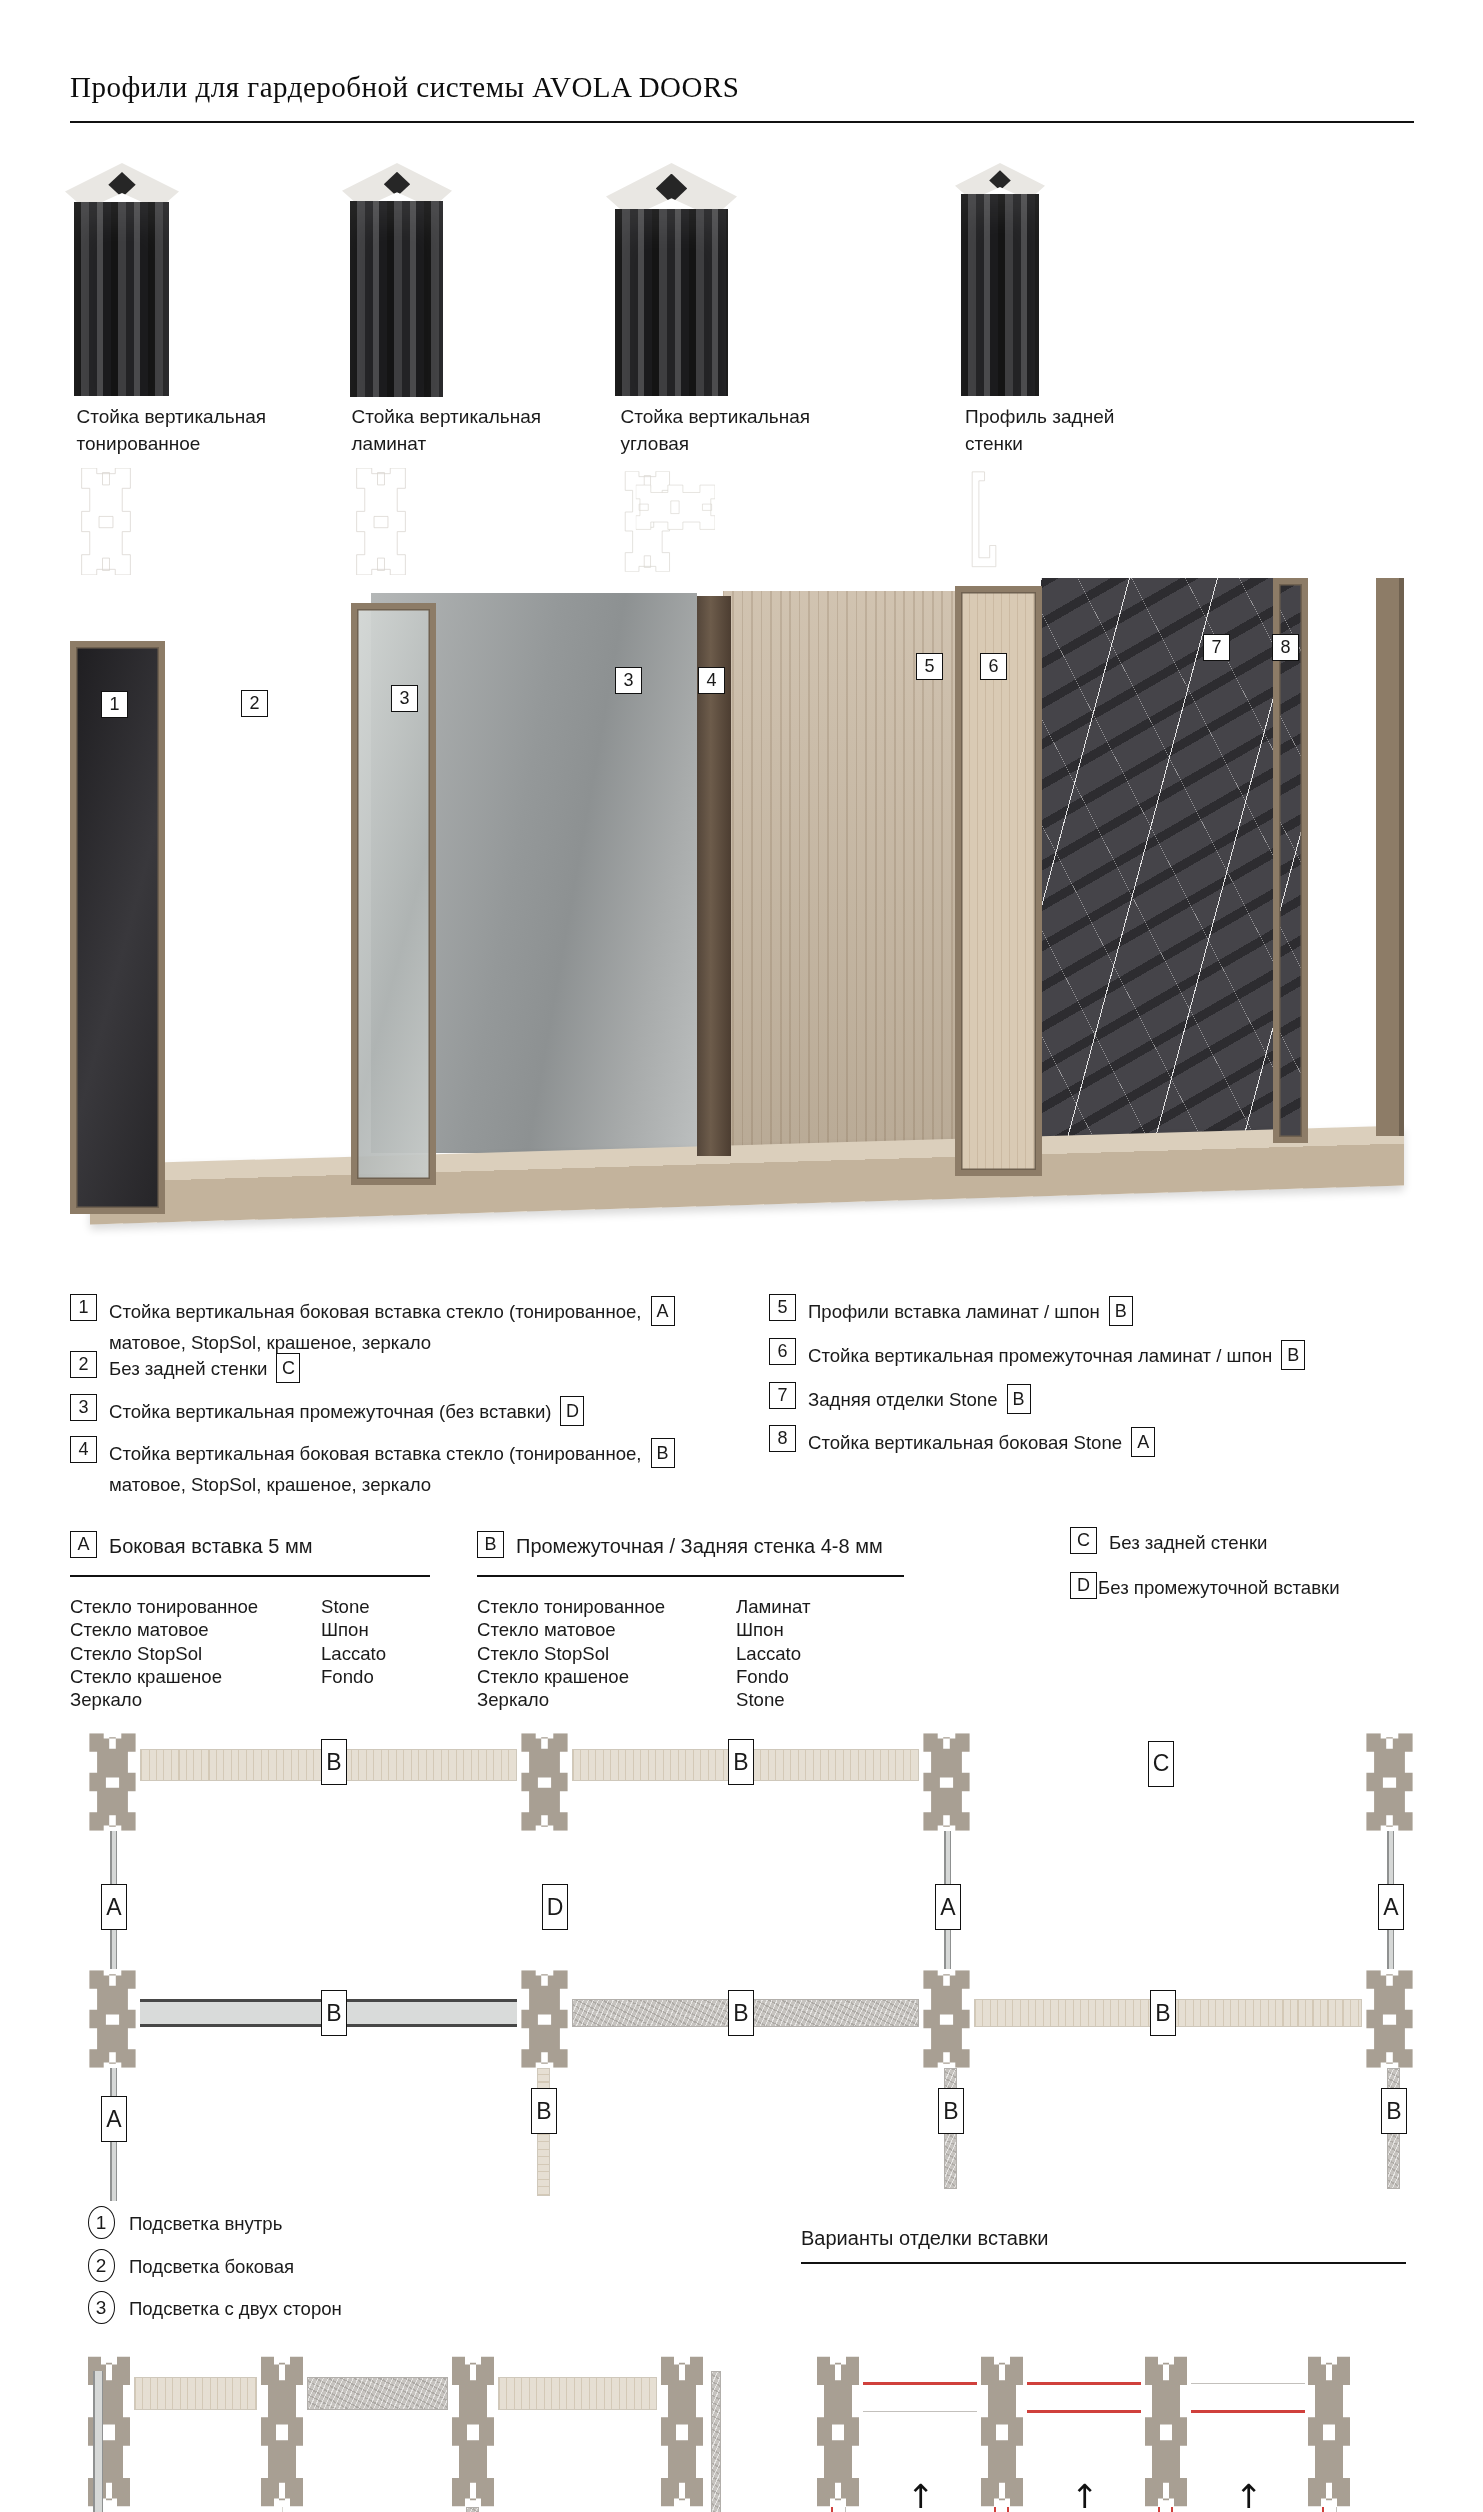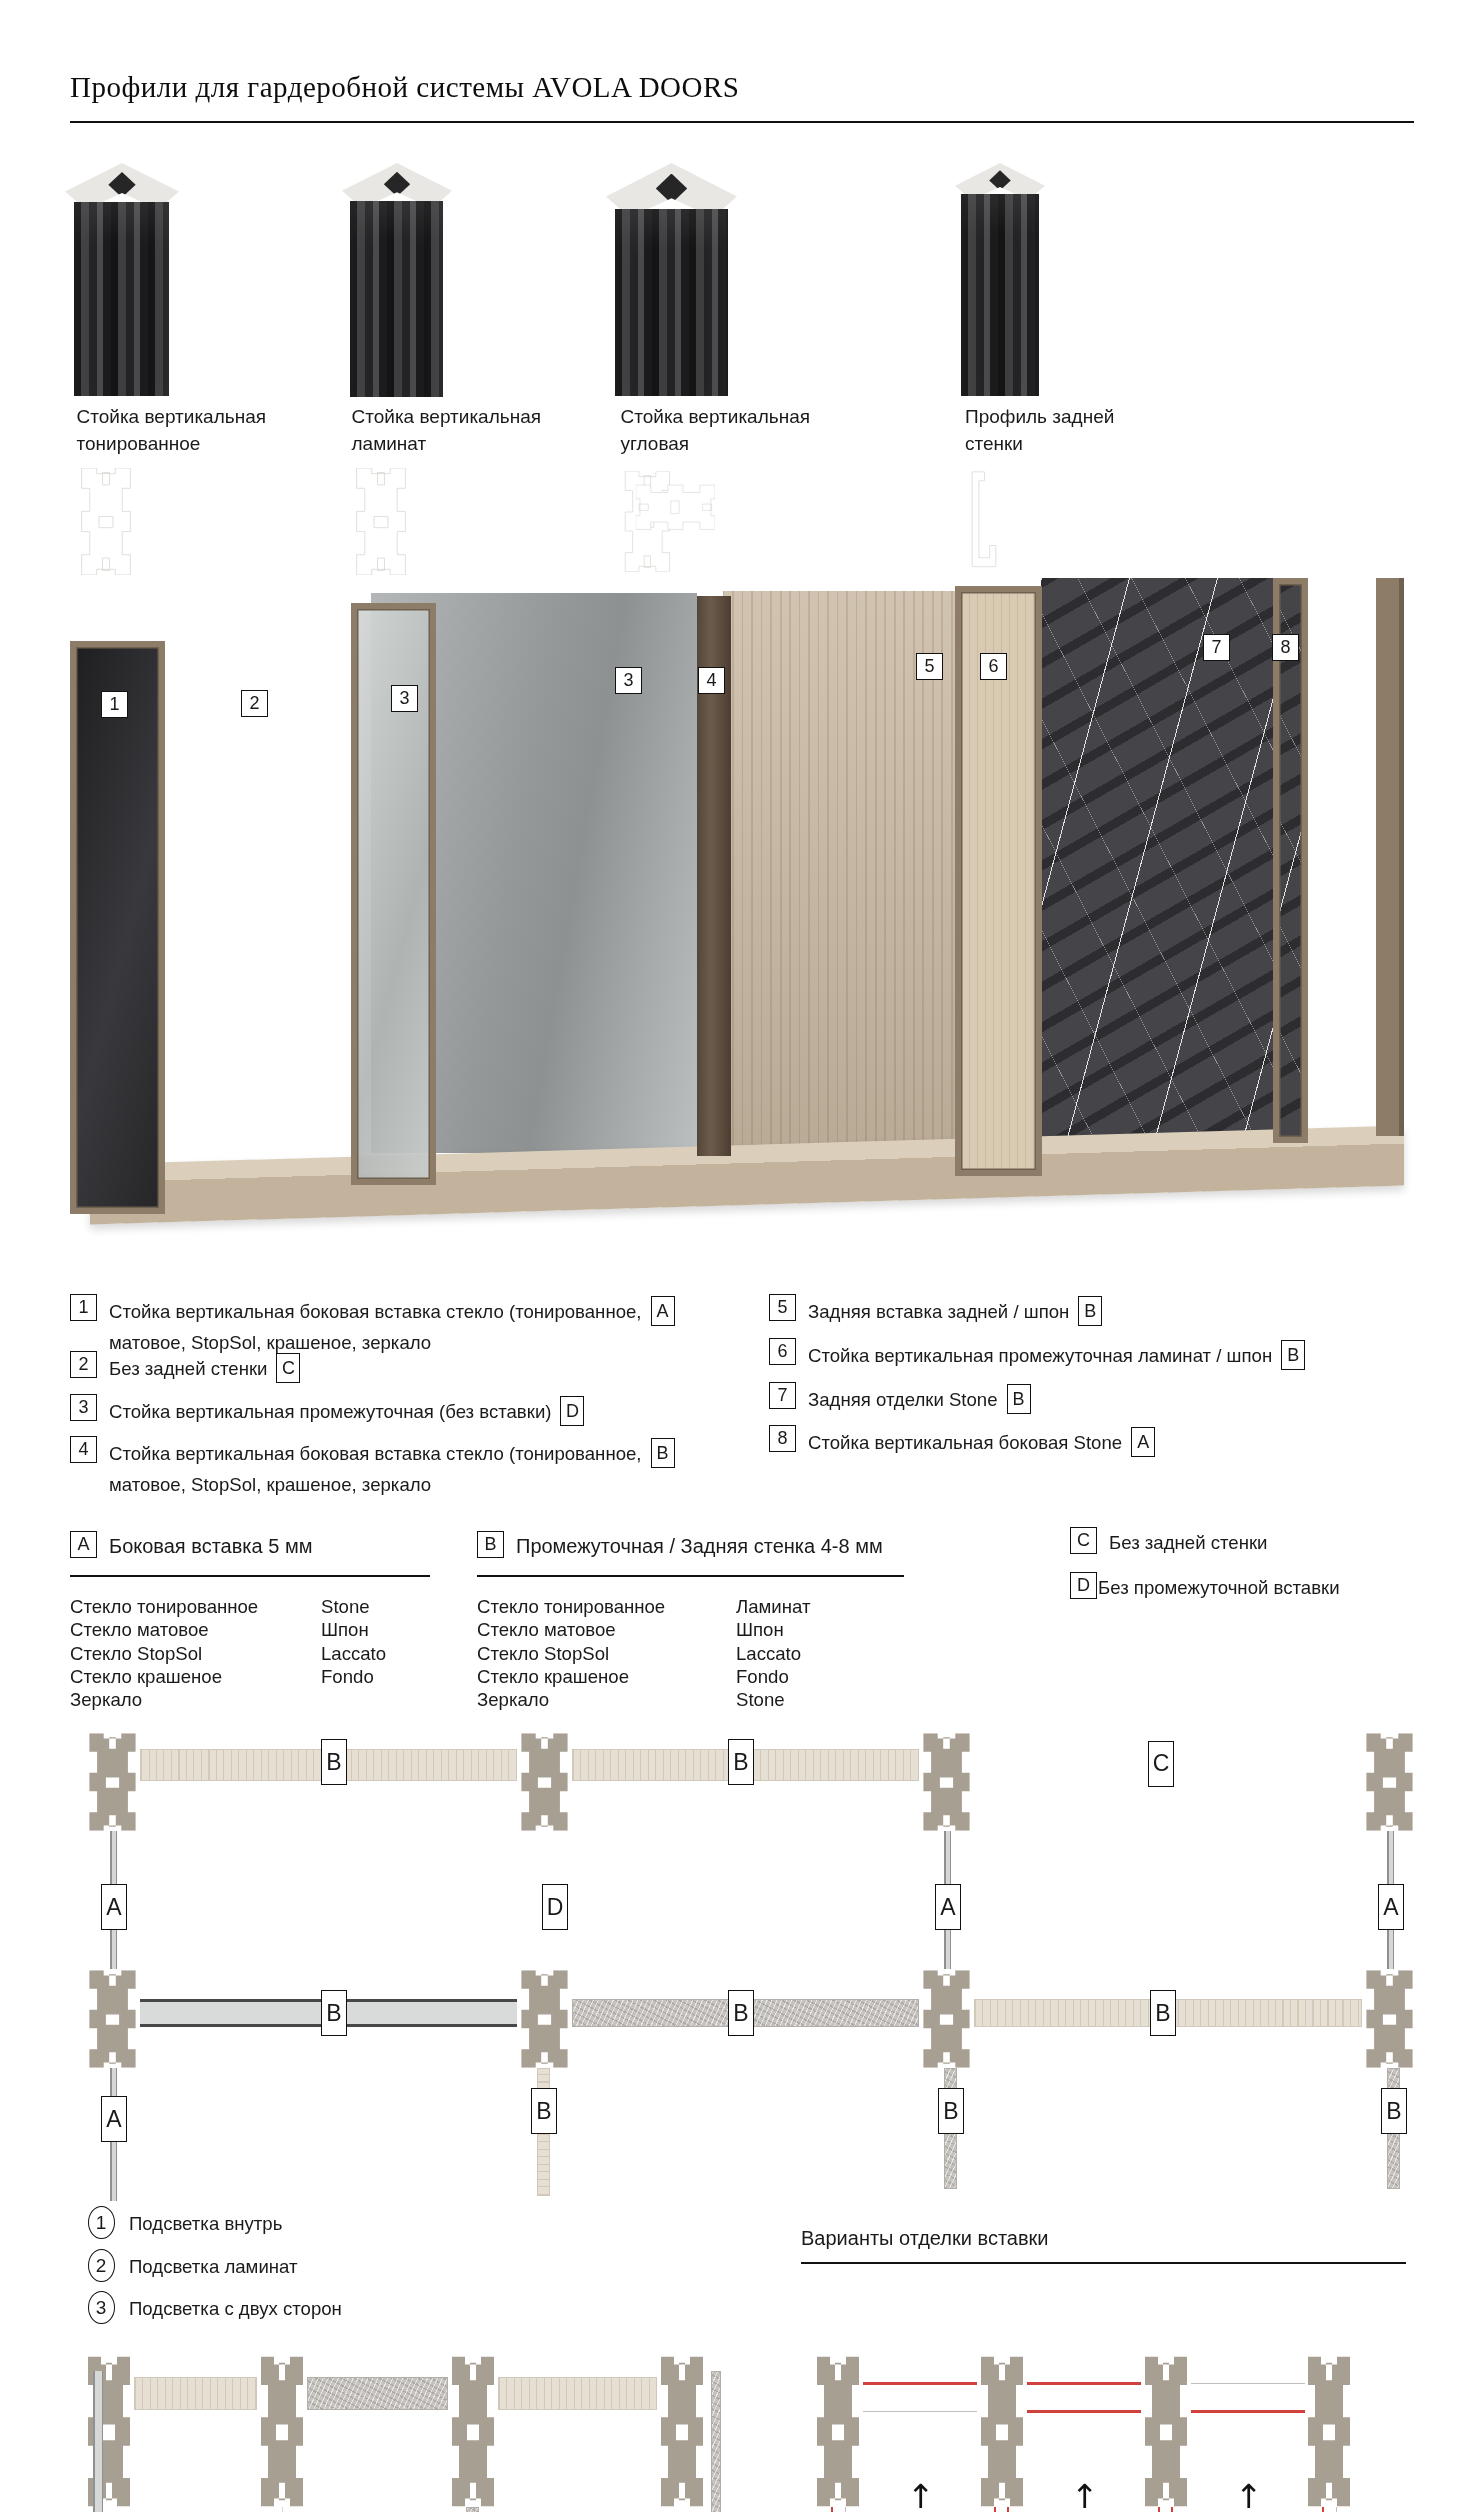--- a/index.html
+++ b/index.html
@@ -213,21 +213,21 @@
         <span class="refbox">B</span>
       </div>
     <div class="leg-text" style="margin-top:4px;">
         <span>матовое, StopSol, крашеное, зеркало</span>
       </div>
   </div>
 
   <div class="leg-row" style="left:769px;top:1296px;">
     <div class="sqbox num">5</div>
     <div class="leg-text">
-        <span>Задняя вставка задней / шпон</span>
+        <span>Профили вставка ламинат / шпон</span>
         <span class="refbox">B</span>
       </div>
   </div>
   <div class="leg-row" style="left:769px;top:1340px;">
     <div class="sqbox num">6</div>
     <div class="leg-text">
         <span>Стойка вертикальная промежуточная ламинат / шпон</span>
         <span class="refbox">B</span>
       </div>
   </div>
@@ -339,21 +339,21 @@
     <div class="vbox" style="left:31px;top:126px;">A</div>
     <div class="vbox" style="left:461px;top:118px;">B</div>
     <div class="vbox" style="left:868px;top:118px;">B</div>
     <div class="vbox" style="left:1311px;top:118px;">B</div>
   </div>
 
   <div class="abs" style="left:70px;top:2206px;width:452px;">
     <div class="circle" style="left:17.6px;top:0;">1</div>
     <div class="tbl-row abs" style="left:59px;top:6px;">Подсветка внутрь</div>
     <div class="circle" style="left:17.6px;top:43px;">2</div>
-    <div class="tbl-row abs" style="left:59px;top:49px;">Подсветка ламинат</div>
+    <div class="tbl-row abs" style="left:59px;top:49px;">Подсветка боковая</div>
     <div class="circle" style="left:17.6px;top:85px;">3</div>
     <div class="tbl-row abs" style="left:59px;top:91px;">Подсветка с двух сторон</div>
   </div>
 
   <div class="abs tbl-title" style="left:801px;top:2227px;">Варианты отделки вставки</div>
   <div class="abs rule" style="left:801px;top:2262px;width:605px;"></div>
 
   <div class="abs" style="left:70px;top:2356px;width:693px;height:362px;">
     <svg class="post" style="position:absolute;left:14px;top:0;" width="50" height="151" viewBox="0 0 100 300">
         <use href="#ppost"></use>

